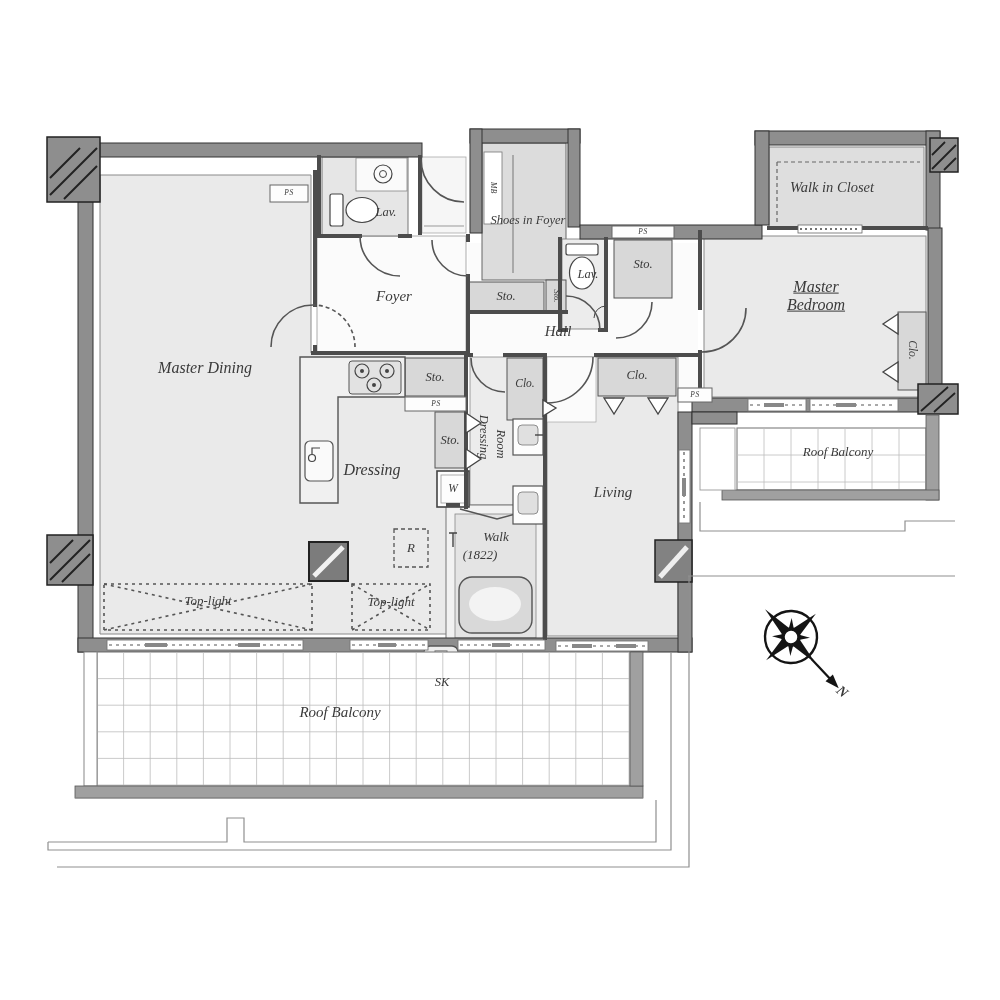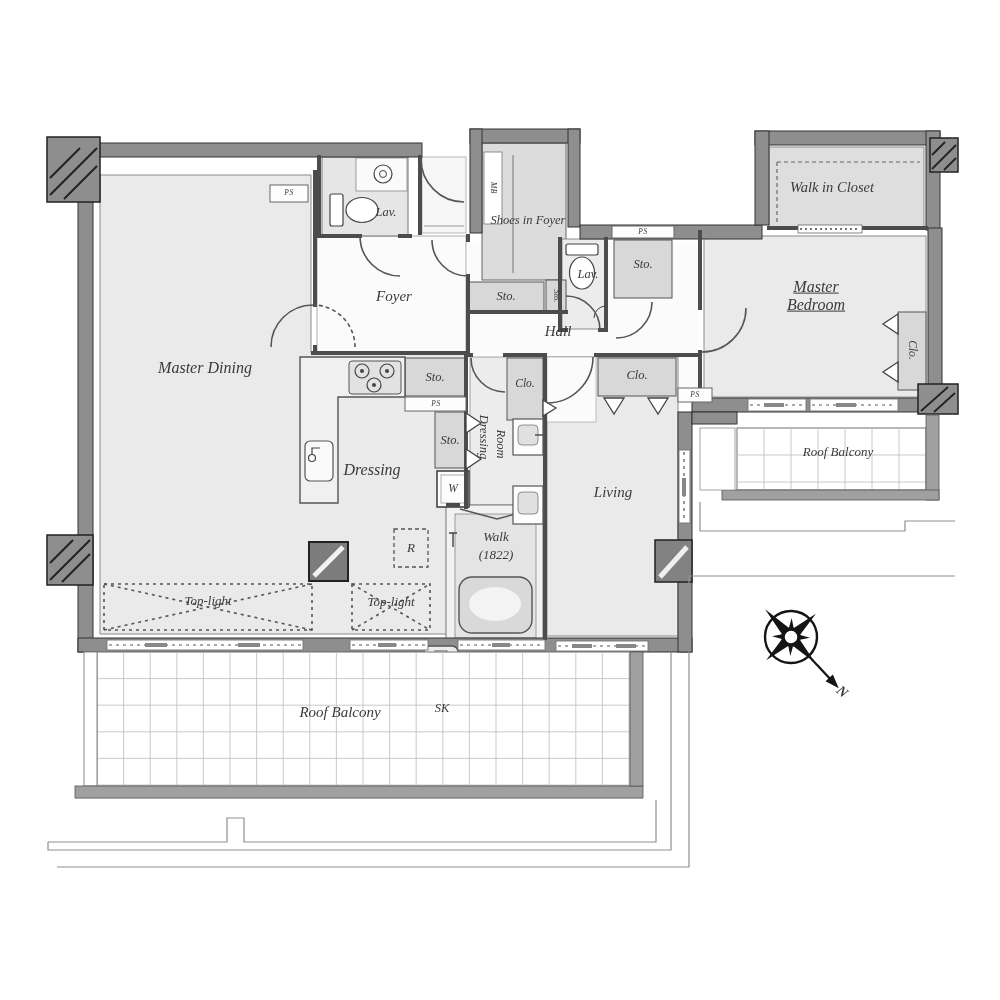--- a/index.html
+++ b/index.html
@@ -338,35 +338,35 @@
 <div class="lbl f12" style="left:588px;top:274px">Lav.</div>
 <div class="lbl f12 wrap w80" style="left:528px;top:220px">Shoes in Foyer</div>
 <div class="lbl f16 wrap w95" style="left:816px;top:296px">Master Bedroom</div>
 <div class="lbl f14" style="left:832px;top:187px">Walk in Closet</div>
 <div class="lbl f15" style="left:613px;top:493px">Living</div>
 
 <div class="lbl rot90 f12" style="left:484px;top:437px">Dressing</div>
 <div class="lbl rot90 f12" style="left:501px;top:444px">Room</div>
 
 <div class="lbl f13" style="left:496px;top:537px">Walk</div>
-<div class="lbl f13" style="left:496px;top:555px">(1822)</div>
+<div class="lbl f13" style="left:480px;top:555px">(1822)</div>
 
 <div class="lbl f12" style="left:506px;top:296px">Sto.</div>
 <div class="lbl rot90 f8" style="left:556px;top:296px">Sto.</div>
 <div class="lbl f12" style="left:643px;top:264px">Sto.</div>
 <div class="lbl f12" style="left:435px;top:377px">Sto.</div>
 <div class="lbl f12" style="left:450px;top:440px">Sto.</div>
 
 <div class="lbl f11" style="left:525px;top:384px">Clo.</div>
 <div class="lbl f12" style="left:637px;top:375px">Clo.</div>
 <div class="lbl rot90 f11" style="left:912px;top:350px">Clo.</div>
 
 <div class="lbl f11" style="left:453px;top:489px">W</div>
 <div class="lbl f13" style="left:411px;top:548px">R</div>
-<div class="lbl f12" style="left:442px;top:708px">SK</div>
+<div class="lbl f12" style="left:442px;top:682px">SK</div>
 
 <div class="lbl f7" style="left:289px;top:193px">PS</div>
 <div class="lbl f7" style="left:436px;top:404px">PS</div>
 <div class="lbl f7" style="left:643px;top:232px">PS</div>
 <div class="lbl f7" style="left:695px;top:395px">PS</div>
 <div class="lbl rot90 f7" style="left:493px;top:188px">MB</div>
 
 <div class="lbl f13" style="left:208px;top:601px">Top-light</div>
 <div class="lbl f13" style="left:391px;top:602px">Top-light</div>
 <div class="lbl f15" style="left:340px;top:713px">Roof Balcony</div>

